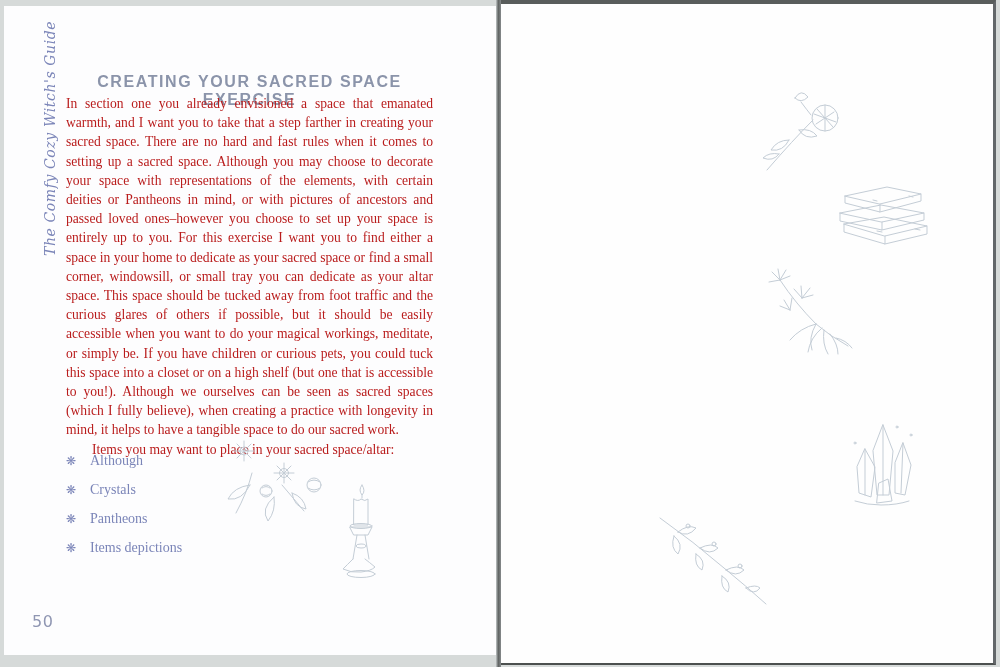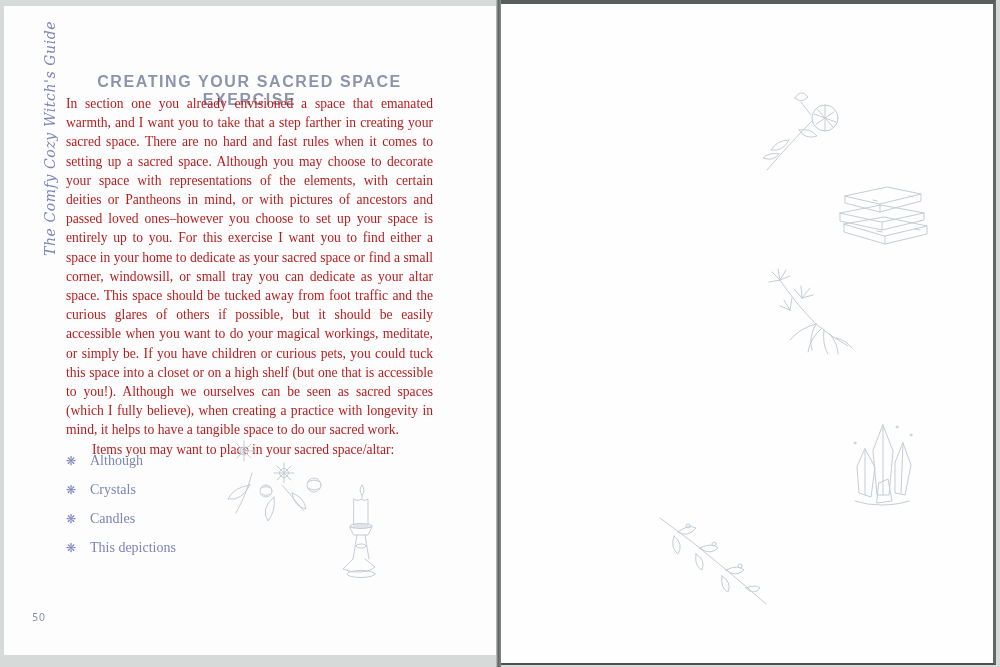--- a/index.html
+++ b/index.html
@@ -62,21 +62,21 @@
     color:#7b85b8; font-size:14px; line-height:15px;
     margin-bottom:13px;
   }
   ul.star-list li .star {
     font-size:12px; width:24px; flex:0 0 24px; color:#7b85b8;
   }
   #left-items { position:absolute; left:62px; top:447px; }
   .page-number {
     position:absolute;
     font-family:"DejaVu Sans", sans-serif;
-    font-size:10px; color:#8f96b2; letter-spacing:0.5px;
+    font-size:16px; color:#8f96b2; letter-spacing:0.5px;
   }
   #page-num-left { left:28px; top:606px; }
   .illu { position:absolute; }
   .illu svg path, .illu svg circle, .illu svg ellipse, .illu svg line {
     stroke:#c4cdd6; fill:none; stroke-width:1; stroke-linecap:round; stroke-linejoin:round;
   }
 </style>
 </head>
 <body>
 
@@ -91,25 +91,25 @@
     <li>
         <span class="star">❋</span>
         <span class="label">Although</span>
       </li>
     <li>
         <span class="star">❋</span>
         <span class="label">Crystals</span>
       </li>
     <li>
         <span class="star">❋</span>
-        <span class="label">Candles</span>
-      </li>
-    <li>
-        <span class="star">❋</span>
-        <span class="label">This depictions</span>
+        <span class="label">Pantheons</span>
+      </li>
+    <li>
+        <span class="star">❋</span>
+        <span class="label">Items depictions</span>
       </li>
   </ul>
   <div id="page-num-left" class="page-number">50</div>
 </div>
 
 <div id="right-page" class="page">
   
 
   
 

